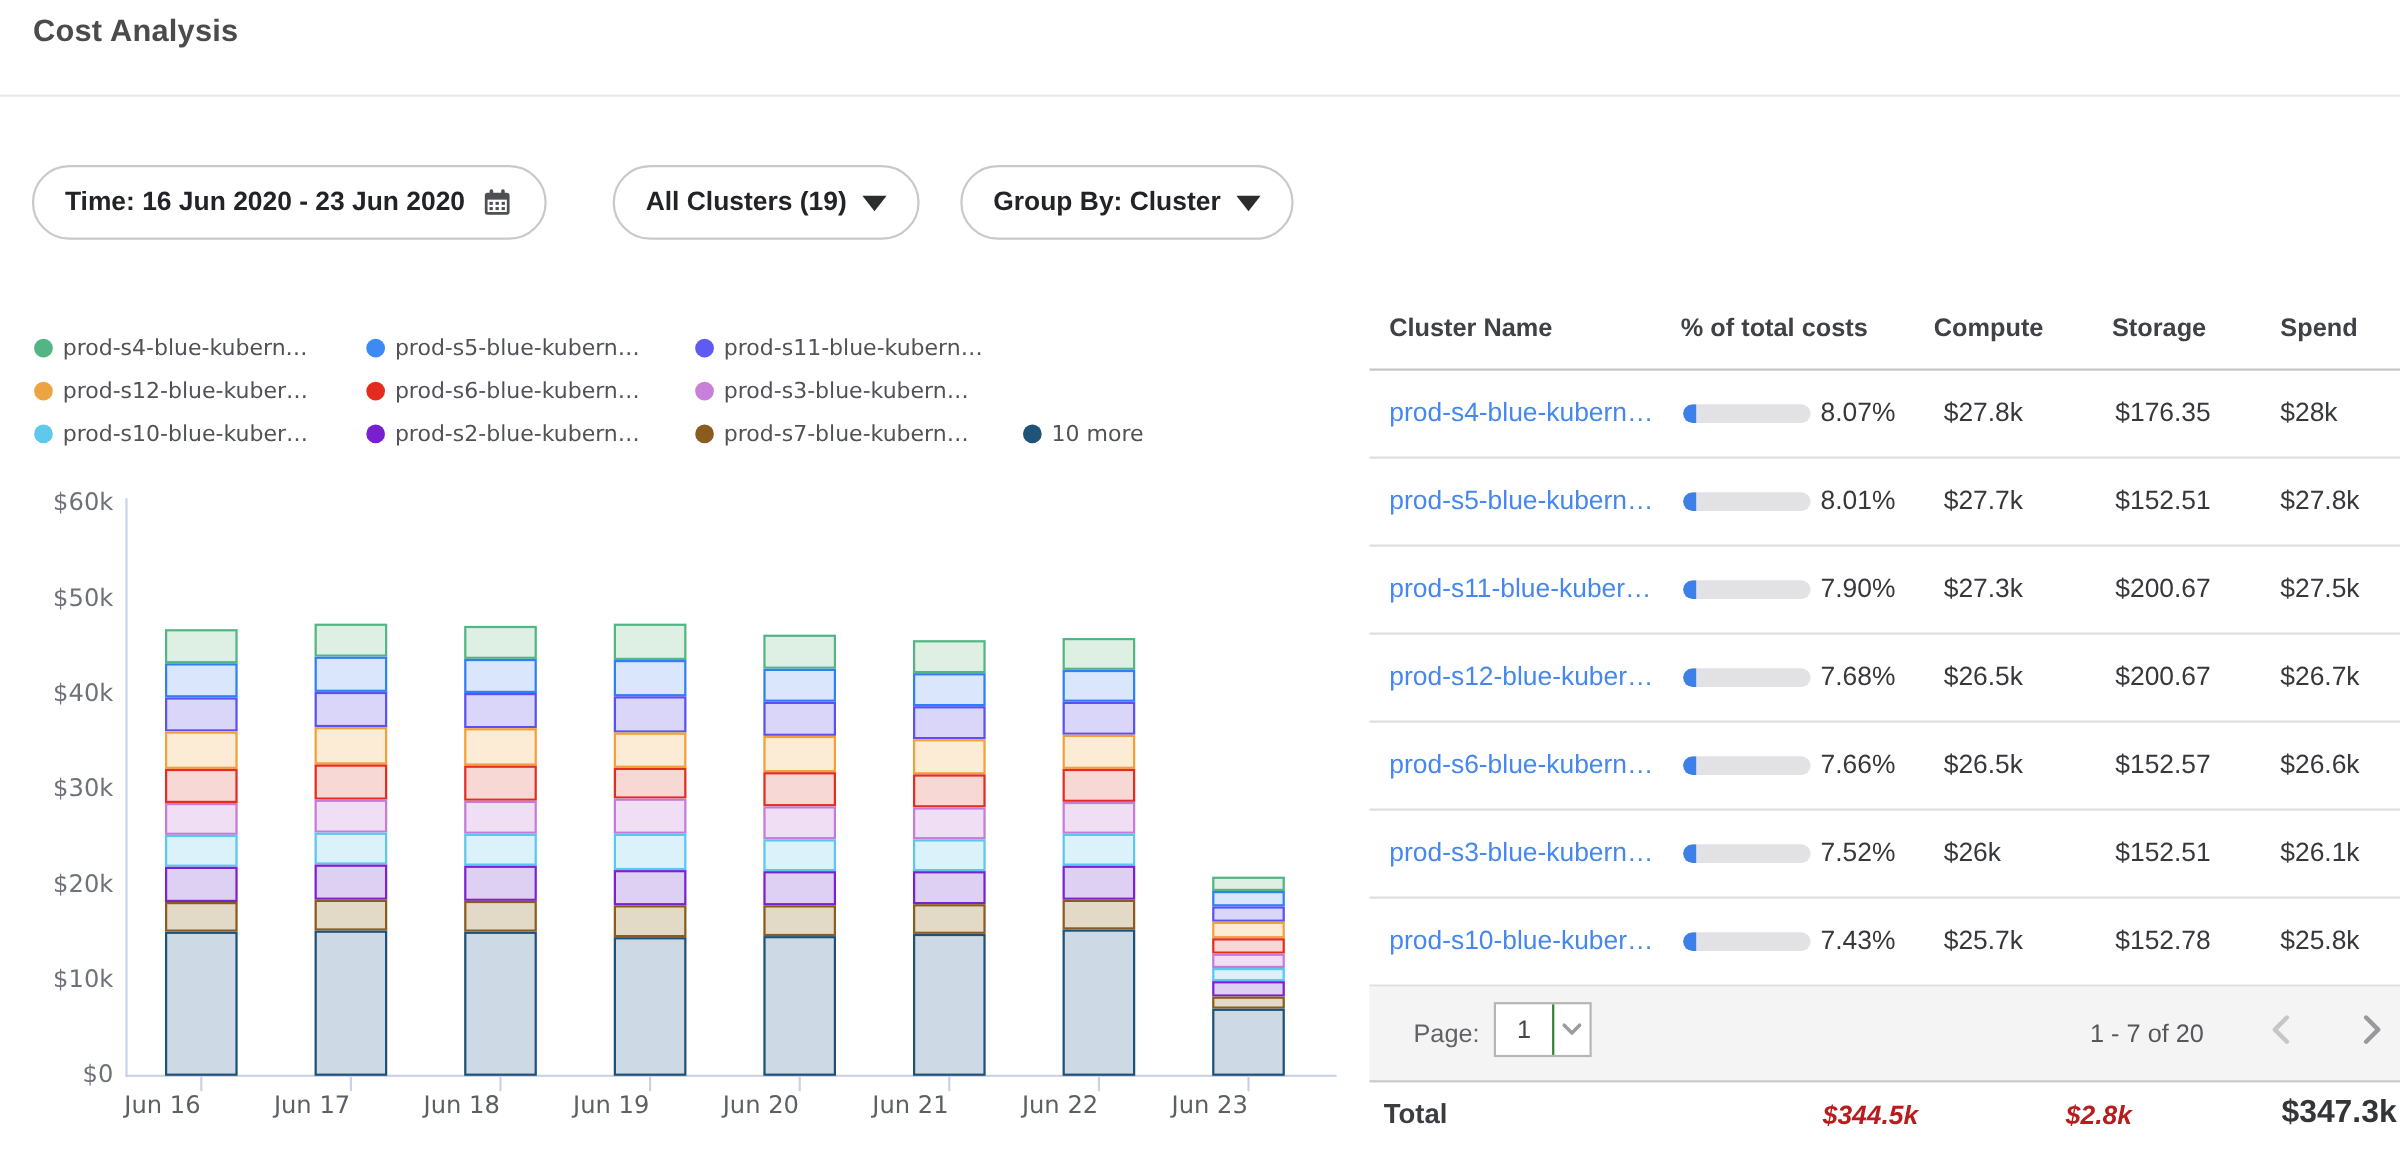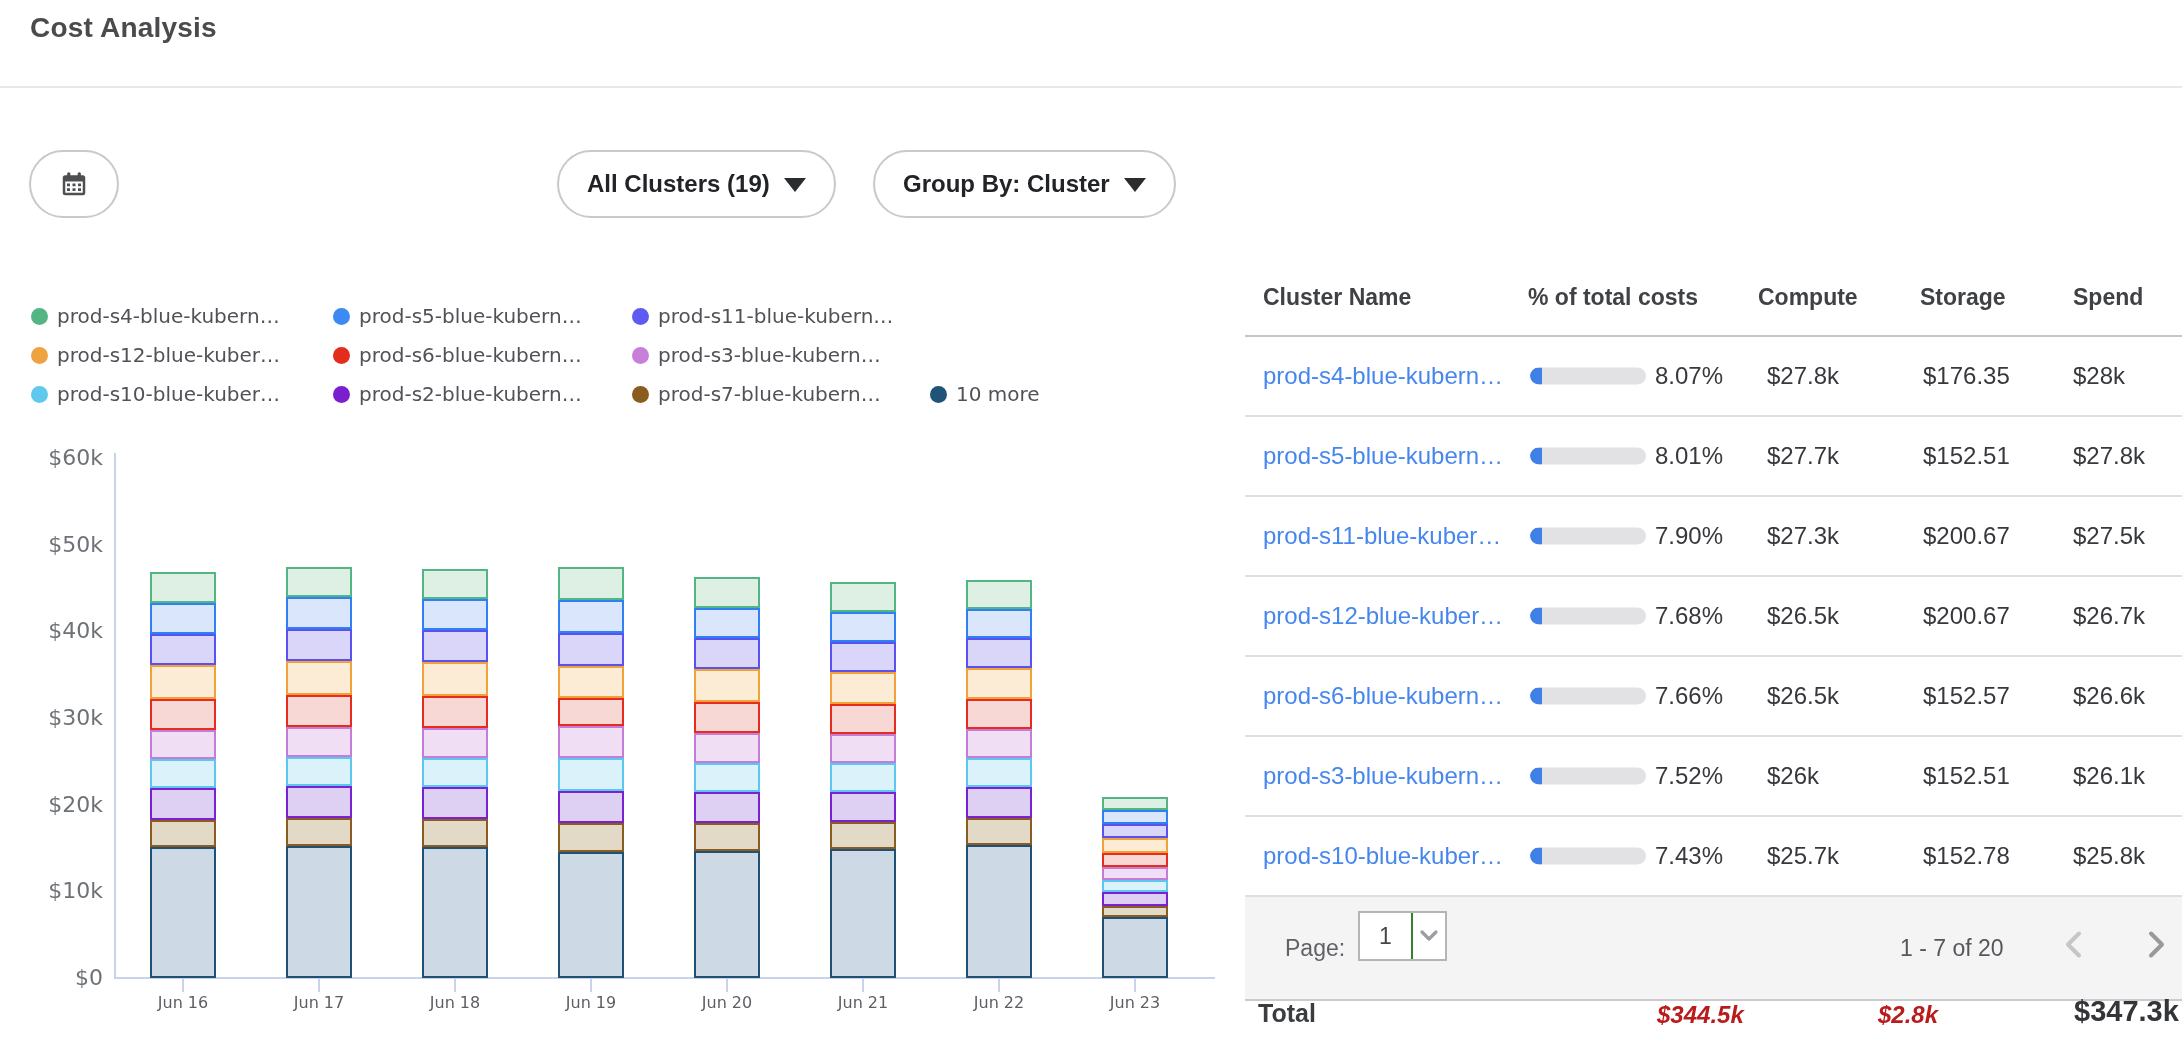--- a/index.html
+++ b/index.html
@@ -19,41 +19,41 @@
          border-top:14px solid #2b2c2e;margin-top:2px;}
 
   
   .legend-item{position:absolute;display:flex;align-items:center;gap:9px;height:26px;}
   .legend-dot{width:17px;height:17px;border-radius:50%;flex:none;}
   .legend-label{font-size:20px;color:#505257;font-family:"DejaVu Sans","Liberation Sans",sans-serif;white-space:nowrap;}
 
   
   .ytick{position:absolute;left:0;width:103px;text-align:right;font-size:22px;color:#6e7278;
          font-family:"DejaVu Sans","Liberation Sans",sans-serif;}
-  .xlabel{position:absolute;width:140px;text-align:center;font-size:16px;color:#5c5f64;
+  .xlabel{position:absolute;width:140px;text-align:left;font-size:22px;color:#5c5f64;
           font-family:"DejaVu Sans","Liberation Sans",sans-serif;top:993px;}
   .yaxis-line{left:114px;top:453px;width:2px;height:526px;background:#c9d2e8;}
   .xaxis-line{left:114px;top:977px;width:1101px;height:2px;background:#c9d2e8;}
   .xtick{position:absolute;top:979px;width:2px;height:13px;background:#c9d2e8;}
   .bar{position:absolute;width:66px;display:flex;flex-direction:column-reverse;}
   .seg{box-sizing:border-box;border:2px solid;width:100%;}
 
   
   .costs-table{left:1245px;top:268px;width:937px;}
   .thead{position:absolute;left:0;top:0;width:937px;height:69px;box-sizing:border-box;border-bottom:2px solid #c6c6c8;}
   .th{position:absolute;top:16px;font-size:23px;font-weight:700;color:#3f4145;white-space:nowrap;}
   .trow{position:relative;width:937px;height:80px;box-sizing:border-box;border-bottom:2px solid #dfdfe1;}
   .cell{position:absolute;top:50%;transform:translateY(-50%);white-space:nowrap;}
   .cluster-link{font-size:24px;color:#4687ee;cursor:pointer;}
   .pctbar{left:285px;width:116px;height:17px;border-radius:9px;background:#e2e2e5;overflow:hidden;}
   .pctfill{height:100%;background:#3f7fe8;border-radius:9px 0 0 9px;}
   .num{font-size:24px;color:#36383c;}
 
   
-  .pagination{position:absolute;left:0;top:629px;width:937px;height:104px;background:#f4f4f5;
+  .pagination{position:absolute;left:0;top:629px;width:937px;height:87px;background:#f4f4f5;
               box-sizing:border-box;border-bottom:2px solid #cbcbcd;}
   .page-label{position:absolute;left:40px;top:50%;transform:translateY(-50%);font-size:23px;color:#606266;}
   .page-select{position:absolute;left:113px;top:14px;width:89px;height:50px;background:#fff;box-sizing:border-box;
                border:2px solid #b5b5b5;display:flex;align-items:center;cursor:pointer;}
   .page-select .val{flex:1;text-align:center;font-size:23px;color:#45474b;}
   .page-select .vline{width:2px;height:100%;background:#338033;}
   .page-select .chev{width:32px;display:flex;align-items:center;justify-content:center;}
   .range-text{position:absolute;left:655px;top:50%;transform:translateY(-50%);font-size:23px;color:#55575b;}
   .pg-chevron{position:absolute;top:50%;transform:translateY(-50%);font-size:30px;cursor:pointer;}
 
@@ -63,20 +63,21 @@
   .total-num{position:absolute;top:24px;font-size:24px;font-weight:600;color:#b91c1c;font-style:italic;}
   .total-spend{position:absolute;left:829px;top:18px;font-size:29px;font-weight:700;color:#333538;}
 </style>
 </head>
 <body>
 
 <div class="abs page-title">Cost Analysis</div>
 <div class="abs top-divider"></div>
 
 <div class="abs pill" style="left:29px;">
+  <span class="lbl">Time: 16 Jun 2020 - 23 Jun 2020</span>
   <span style="display:flex;">
     <svg width="30" height="30" viewBox="0 0 24 24" fill="none">
       <rect x="3" y="5" width="18" height="16" rx="2" fill="#4d4f52"></rect>
       <rect x="5" y="10" width="14" height="9" fill="#fff"></rect>
       <rect x="6.5" y="2.5" width="2.6" height="4.5" rx="1.2" fill="#4d4f52"></rect>
       <rect x="14.9" y="2.5" width="2.6" height="4.5" rx="1.2" fill="#4d4f52"></rect>
       <g fill="#4d4f52">
         <rect x="6.4" y="11.6" width="2.4" height="2.2"></rect>
           <rect x="10.8" y="11.6" width="2.4" height="2.2"></rect>
           <rect x="15.2" y="11.6" width="2.4" height="2.2"></rect>

